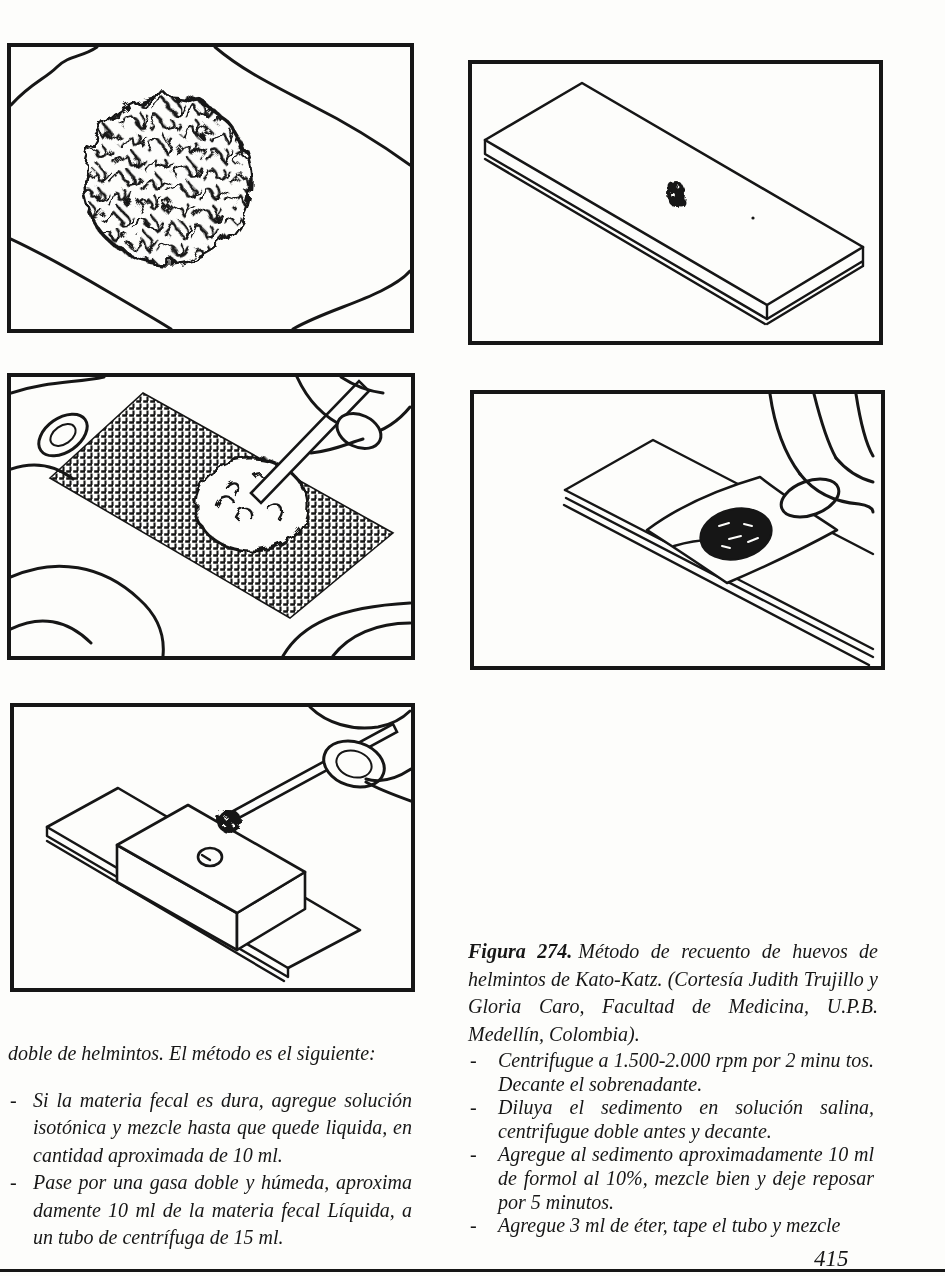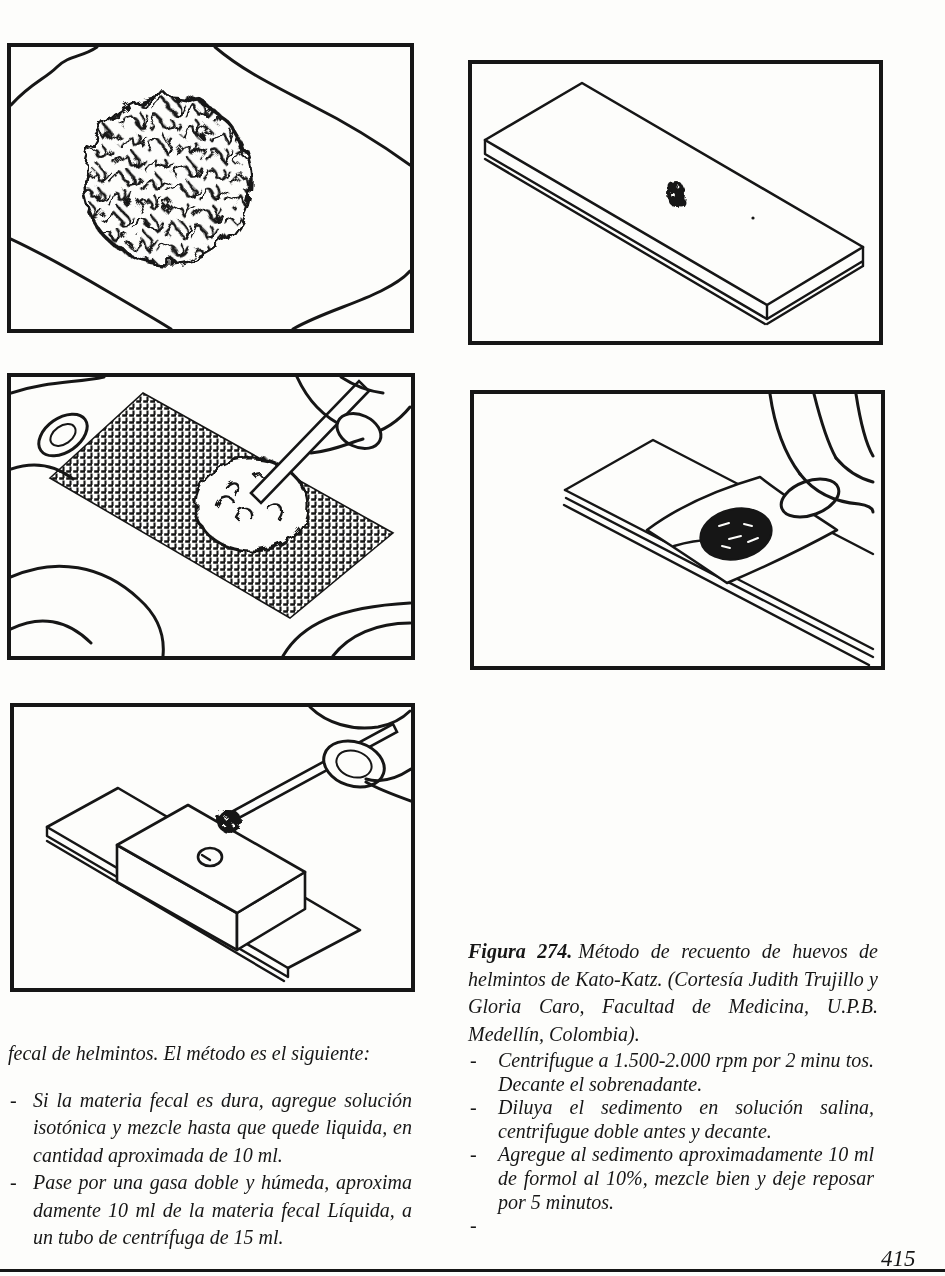--- a/index.html
+++ b/index.html
@@ -35,21 +35,21 @@
   .intro{margin:0 0 19px 0;}
   .bullet{position:relative;margin:0;text-align:justify;}
   .col-left .bullet{padding-left:25px;}
   .col-right .bullet{padding-left:30px;}
   .bullet .dash{position:absolute;left:2px;top:0;}
   .bottom-rule{
     position:absolute;left:0;top:1269px;width:945px;height:3px;
     background:#161616;
   }
   .page-number{
-    position:absolute;left:881px;top:1246px;
+    position:absolute;left:814px;top:1246px;
     font-size:23px;
   }
   .defs-holder{position:absolute;width:0;height:0;overflow:hidden;}
 </style>
 </head>
 <body>
 
 <div class="page">
 
   <svg class="defs-holder" aria-hidden="true">
@@ -202,21 +202,21 @@
         <path class="stroke" d="M397,94 C380,88 364,82 352,75"></path>
       </g>
     </svg>
   </div>
 
   <p class="caption">
     <b>Figura 274.</b><span>Método de recuento de huevos de helmintos de Kato-Katz. (Cortesía Judith Trujillo y Gloria Caro, Facultad de Medicina, U.P.B. Medellín, Colombia).</span>
   </p>
 
   <div class="col col-left">
-    <p class="intro">fecal de helmintos. El método es el siguiente:</p>
+    <p class="intro">doble de helmintos. El método es el siguiente:</p>
     <div class="bullet">
       <span class="dash">-</span>
       <span>Si la materia fecal es dura, agregue solución isotónica y mezcle hasta que quede liquida, en cantidad aproximada de 10 ml.</span>
     </div>
     <div class="bullet">
       <span class="dash">-</span>
       <span>Pase por una gasa doble y húmeda, aproxima damente 10 ml de la materia fecal Líquida, a un tubo de centrífuga de 15 ml.</span>
     </div>
   </div>
 
@@ -228,19 +228,20 @@
     <div class="bullet">
       <span class="dash">-</span>
       <span>Diluya el sedimento en solución salina, centrifugue doble antes y decante.</span>
     </div>
     <div class="bullet">
       <span class="dash">-</span>
       <span>Agregue al sedimento aproximadamente 10 ml de formol al 10%, mezcle bien y deje reposar por 5 minutos.</span>
     </div>
     <div class="bullet">
       <span class="dash">-</span>
+      <span>Agregue 3 ml de éter, tape el tubo y mezcle</span>
     </div>
   </div>
 
   <span class="page-number">415</span>
   <div class="bottom-rule"></div>
 
 </div>
 
 </body></html>

